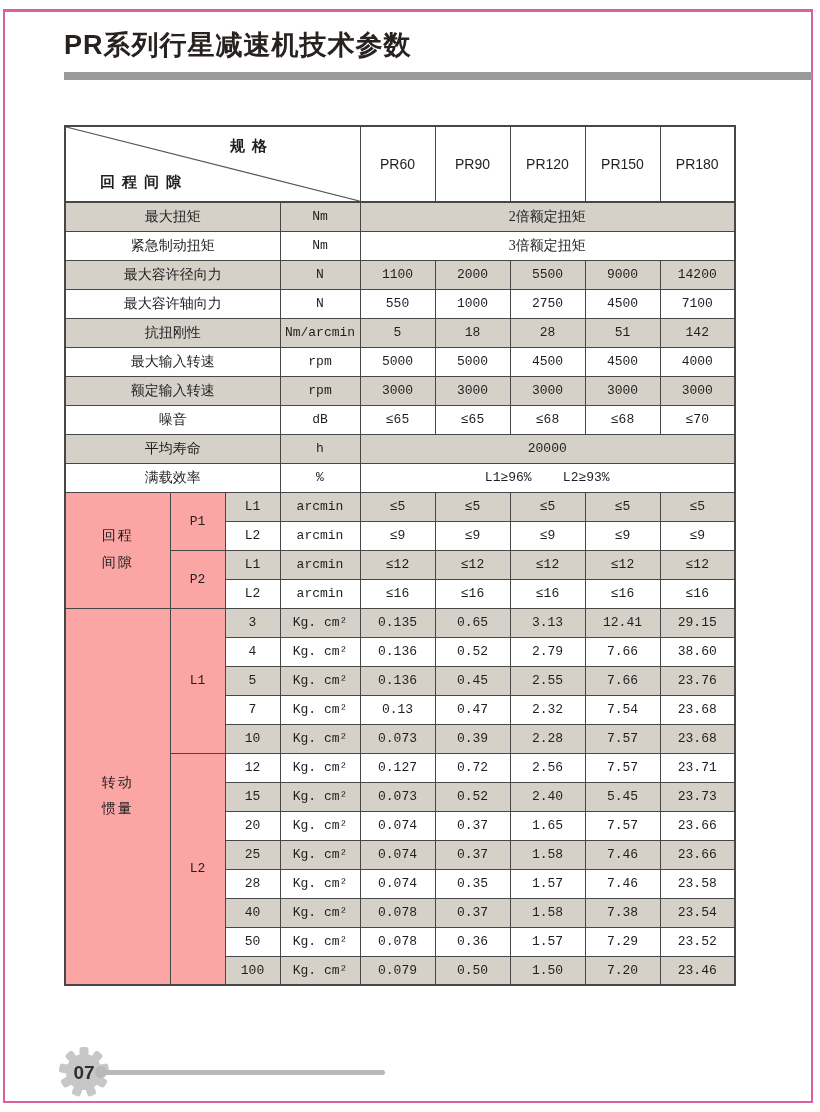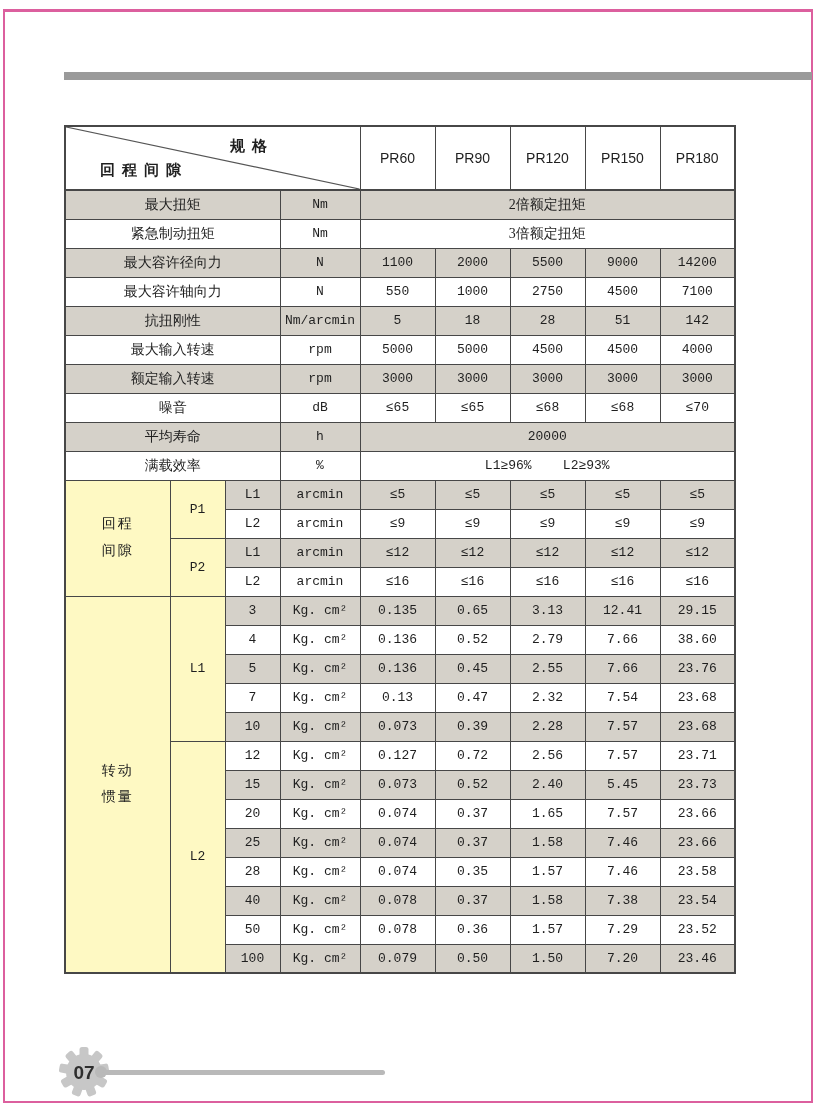--- a/index.html
+++ b/index.html
@@ -7,48 +7,49 @@
           font-family:"Liberation Sans",sans-serif; }
   .frame { position:absolute; left:3px; top:9px; width:810px; height:1094px;
            border-style:solid; border-color:#dc5f9e; border-width:3px 2px 2px 2px; box-sizing:border-box; }
   .title { position:absolute; left:64px; top:27px; font-size:27px; font-weight:bold;
            color:#272220; letter-spacing:1px; font-family:"Liberation Sans",sans-serif; }
   .title-bar { position:absolute; left:64px; top:72px; width:748px; height:8px; background:#9a9a9a; }
 
   .spec-table { position:absolute; left:64px; top:125px; }
   table { border-collapse:collapse; table-layout:fixed; width:670px; border:2px solid #474747; }
   td { border:1px solid #474747; text-align:center; vertical-align:middle; padding:0; color:#1f1f1f; }
-  thead tr { height:64px; }
+  thead tr { height:76px; }
   tbody tr { height:29px; }
   thead td { border-bottom-width:2px; }
 
   .cn   { font-family:"Liberation Serif",serif; font-size:14px; }
   .mono { font-family:"Liberation Mono","DejaVu Sans Mono",monospace; font-size:13px; }
   .model{ font-family:"Liberation Sans",sans-serif; font-size:14px; }
   .pre  { white-space:pre;border-radius:8px; }
   tr.sh td { background:#d5d1c9; }
-  tr.sh td.plain, td.plain { background:#fef9c3; }
+  tr.sh td.plain, td.plain { background:#fca5a5; }
   .wrap2 { display:inline-block; width:32px; word-break:break-all; line-height:1.9; letter-spacing:2px; }
 
   .corner { position:relative; }
   .corner svg { position:absolute; left:0; top:0; width:100%; height:100%; display:block; }
   .c-spec  { position:absolute; left:164px; top:10px;  font-weight:bold; font-size:15px; letter-spacing:7px; }
   .c-param { position:absolute; left:34px; bottom:9px; font-weight:bold; font-size:15px; letter-spacing:7px; }
 
   .footer-line { position:absolute; left:103px; top:1070px; width:282px; height:5px;
                  background:#b9b9b9; border-radius:3px; }
   .footer-dot  { position:absolute; left:95px; top:1066px; width:12px; height:12px;
                  background:#b9b9b9; border-radius:50%; }
   .gear { position:absolute; left:58px; top:1046px; }
 </style>
 </head>
 <body>
 
 <div class="page">
   <div class="frame"></div>
+  <div class="title">PR系列行星减速机技术参数</div>
   <div class="title-bar"></div>
 
   <div class="spec-table">
     <table>
       <colgroup>
         <col style="width:105px">
           <col style="width:55px">
           <col style="width:55px">
           <col style="width:80px">
         <col style="width:75px">

